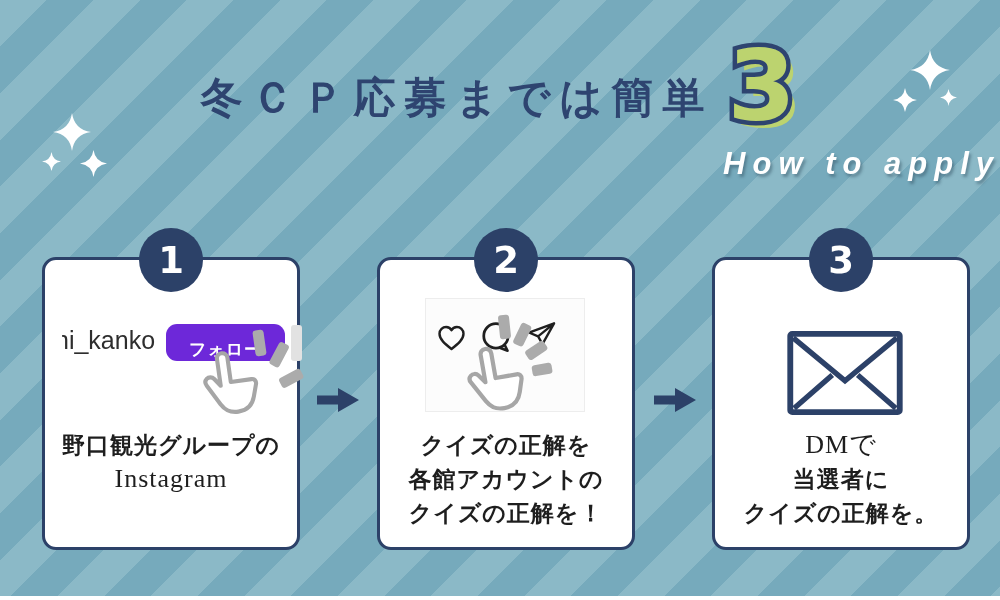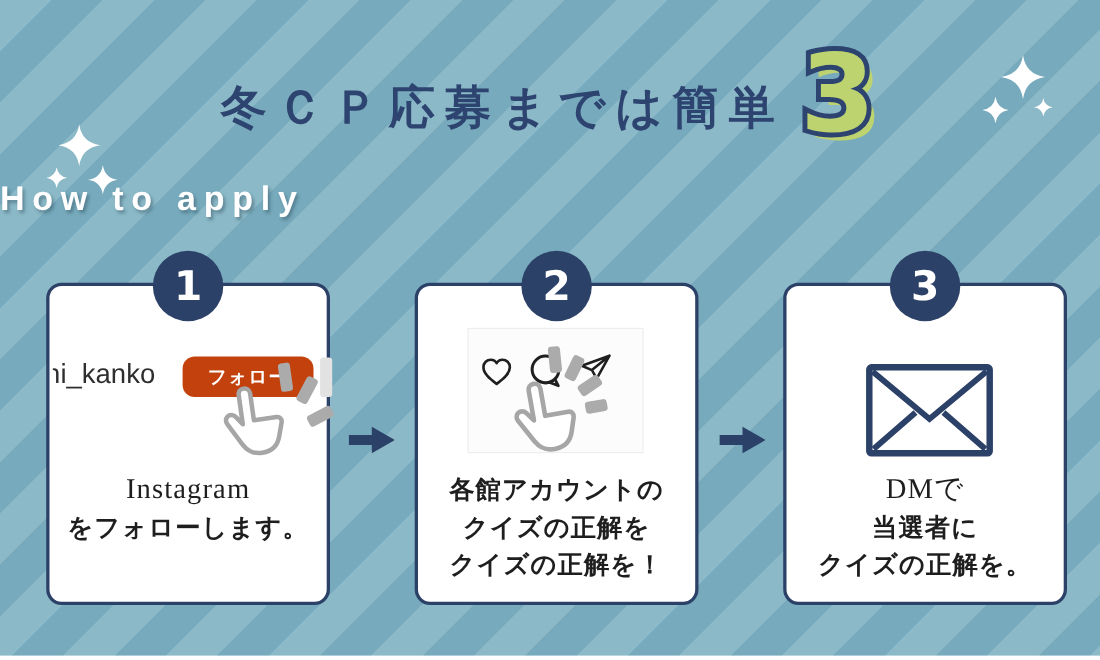--- a/index.html
+++ b/index.html
@@ -19,23 +19,24 @@
   }
   .t-num-wrap{position:relative;width:72px;height:100px;}
   .t-num-wrap span{
     position:absolute;left:0;top:-12px;font-size:98px;font-weight:bold;
     font-family:"DejaVu Sans",sans-serif;line-height:100px;
   }
   .t-num-shadow{color:#BCD36F;transform:translate(7px,7px);}
   .t-num-outline{color:transparent;-webkit-text-stroke:9px #2E4470;}
   .t-num-fill{color:#BCD36F;}
   .subtitle{
-    position:absolute;top:163px;left:0;width:100%;text-align:left;
+    position:absolute;top:146px;left:0;width:100%;text-align:right;
     color:#ffffff;font-size:31px;font-weight:bold;letter-spacing:7px;
     text-shadow:2px 3px 3px rgba(44,74,90,0.45);
+    font-style:italic;
   }
   
   .sparkle{position:absolute;}
   .sparkle path{fill:#ffffff;}
   
   .card{
     position:absolute;top:257px;width:258px;height:293px;box-sizing:border-box;
     background:#ffffff;border:3px solid #2C4168;border-radius:14px;
   }
   .card1{left:42px;}
@@ -44,27 +45,27 @@
   .badge{
     position:absolute;top:-32px;left:50%;transform:translateX(-50%);
     width:64px;height:64px;border-radius:50%;background:#2C4168;
     display:flex;align-items:center;justify-content:center;
   }
   .badge span{color:#ffffff;font-size:37px;font-weight:bold;font-family:"DejaVu Sans",sans-serif;}
   .caption{position:absolute;top:168px;left:0;width:100%;text-align:center;}
   .cap-line{font-size:23px;line-height:34px;color:#1E1E1E;font-weight:bold;letter-spacing:1px;}
   .cap-line.serif{font-family:"Liberation Serif","DejaVu Serif",serif;font-size:26px;font-weight:normal;}
   
-  .uname-clip{position:absolute;left:3px;top:66px;width:112px;height:34px;overflow:hidden;}
+  .uname-clip{position:absolute;left:17px;top:66px;width:112px;height:34px;overflow:hidden;}
   .uname-clip span{display:inline-block;margin-left:-7px;font-size:25px;color:#2E2E2E;}
   .follow-btn{
     position:absolute;left:121px;top:64px;width:119px;height:37px;
-    background:#c2410c;border-radius:11px;border:none;padding:0;
+    background:#6d28d9;border-radius:11px;border:none;padding:0;
     color:#ffffff;font-size:17px;font-weight:bold;letter-spacing:1px;
-    display:flex;align-items:center;justify-content:center;cursor:pointer;
+    display:flex;align-items:flex-end;justify-content:center;cursor:pointer;
   }
   .gray-strip{position:absolute;left:246px;top:65px;width:11px;height:36px;background:#E2E2E2;border-radius:3px;}
   .hand1{position:absolute;left:154px;top:85px;transform:rotate(-8deg);}
   .bars1{position:absolute;left:203px;top:68px;}
   
   .shot-box{position:absolute;left:45px;top:38px;width:158px;height:112px;background:#FCFCFC;border:1px solid #EDEDED;}
   .ig-icon{position:absolute;}
   .ig-heart{left:56px;top:63px;}
   .ig-comment{left:99px;top:60px;}
   .ig-send{left:146px;top:60px;}
@@ -128,22 +129,22 @@
       <g fill="#ABABAB">
         <rect x="6" y="2" width="11" height="26" rx="3" transform="rotate(-8 11 15)"></rect>
         <rect x="26" y="14" width="11" height="25" rx="3" transform="rotate(28 31 26)"></rect>
         <rect x="38" y="38" width="11" height="24" rx="3" transform="rotate(62 43 50)"></rect>
       </g>
     </svg>
     <svg class="hand1" width="70" height="80" viewBox="0 0 60 70">
       <path d="M23 6 c-2.8 0 -4.6 2 -4.6 4.6 V34 l-4.8 -6.6 c-1.6 -2.2 -4.6 -2.6 -6.5 -1 c-1.7 1.4 -2 3.8 -0.8 5.9 L16 50 c3.2 5.6 7 8.6 14.6 8.6 c9.6 0 13.4 -5.4 15.2 -11.2 l3.4 -10.6 c0.8 -2.6 -0.8 -4.8 -3.4 -4.8 H27.6 V10.6 C27.6 8 25.8 6 23 6 Z" fill="#ffffff" stroke="#A6A6A6" stroke-width="3.6" stroke-linejoin="round"></path>
     </svg>
     <div class="caption">
+      <div class="cap-line">野口観光グループの</div>
       <div class="cap-line serif">Instagram</div>
-      <div class="cap-line">をフォローします。</div>
     </div>
   </div>
 
   <div class="card card2">
     <div class="badge">
       <span>2</span>
     </div>
     <div class="shot-box"></div>
     <svg class="ig-icon ig-heart" width="31" height="30" viewBox="0 0 30 30">
       <path d="M15 26 C8.5 21 3 16.5 3 10.8 C3 6.6 6.2 4 9.6 4 C12.4 4 14.2 5.6 15 7.2 C15.8 5.6 17.6 4 20.4 4 C23.8 4 27 6.6 27 10.8 C27 16.5 21.5 21 15 26 Z" fill="none" stroke="#1F1F1F" stroke-width="2.4" stroke-linejoin="round"></path>
@@ -160,22 +161,22 @@
         <rect x="4" y="2" width="11" height="24" rx="3" transform="rotate(-6 9 14)"></rect>
         <rect x="22" y="10" width="11" height="23" rx="3" transform="rotate(26 27 21)"></rect>
         <rect x="36" y="26" width="11" height="22" rx="3" transform="rotate(56 41 37)"></rect>
         <rect x="42" y="46" width="11" height="20" rx="3" transform="rotate(80 47 56)"></rect>
       </g>
     </svg>
     <svg class="hand2" width="72" height="82" viewBox="0 0 60 70">
       <path d="M23 6 c-2.8 0 -4.6 2 -4.6 4.6 V34 l-4.8 -6.6 c-1.6 -2.2 -4.6 -2.6 -6.5 -1 c-1.7 1.4 -2 3.8 -0.8 5.9 L16 50 c3.2 5.6 7 8.6 14.6 8.6 c9.6 0 13.4 -5.4 15.2 -11.2 l3.4 -10.6 c0.8 -2.6 -0.8 -4.8 -3.4 -4.8 H27.6 V10.6 C27.6 8 25.8 6 23 6 Z" fill="#ffffff" stroke="#A6A6A6" stroke-width="3.6" stroke-linejoin="round"></path>
     </svg>
     <div class="caption">
+      <div class="cap-line">クイズの正解を</div>
       <div class="cap-line">各館アカウントの</div>
-      <div class="cap-line">クイズの正解を</div>
       <div class="cap-line">クイズの正解を！</div>
     </div>
   </div>
 
   <div class="card card3">
     <div class="badge">
       <span>3</span>
     </div>
     <svg class="envelope" width="118" height="86" viewBox="0 0 120 88">
       <rect x="4" y="4" width="112" height="80" fill="#ffffff" stroke="#2C4168" stroke-width="6" rx="2"></rect>

